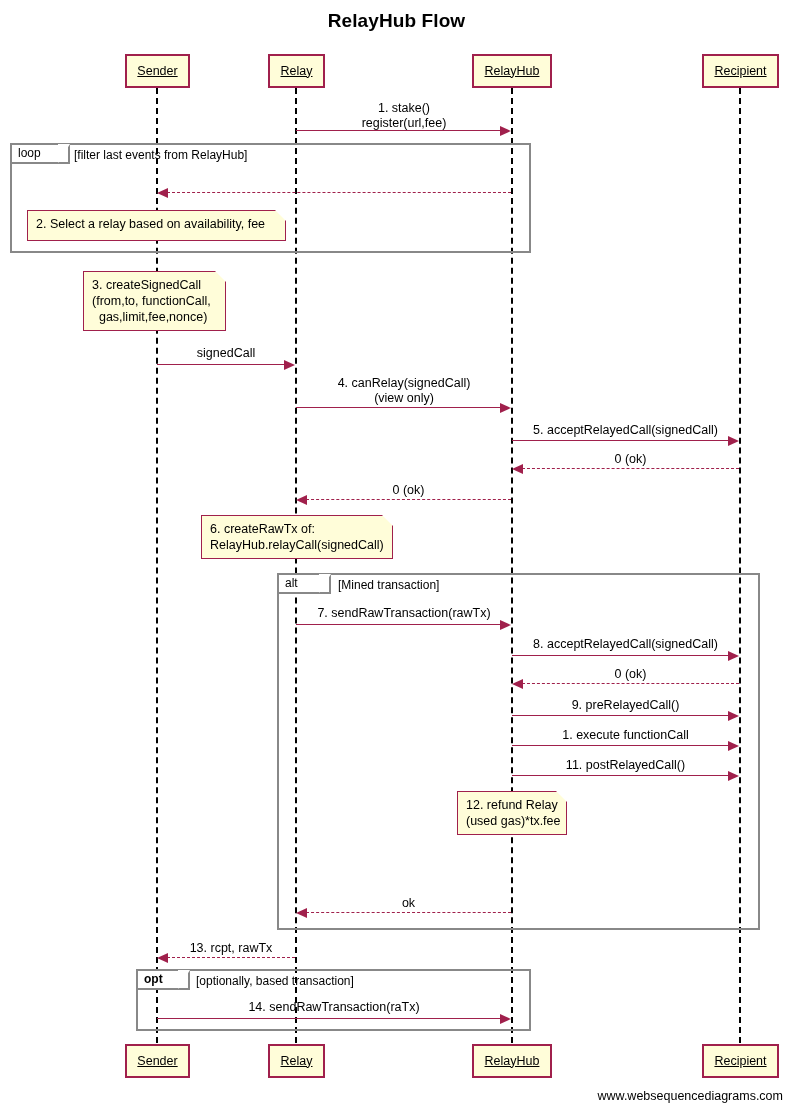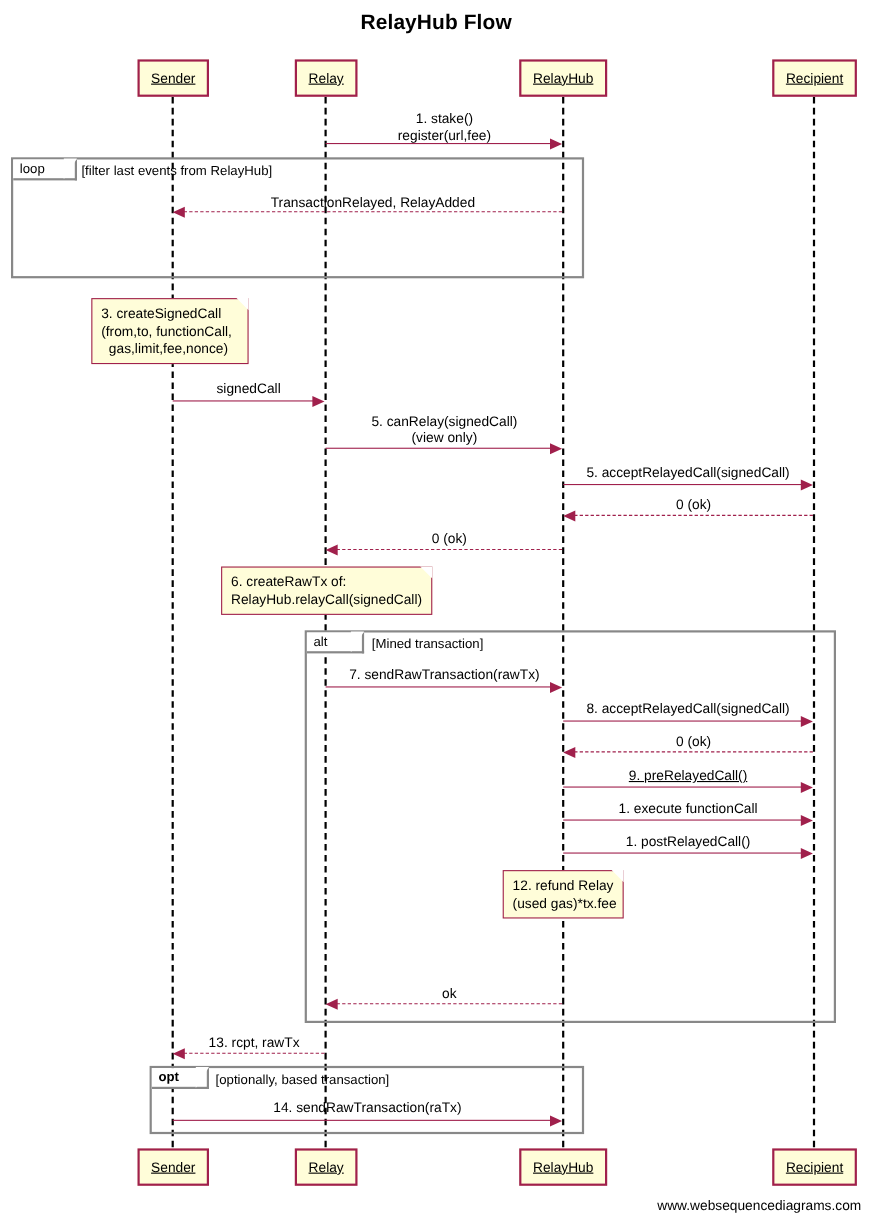--- a/index.html
+++ b/index.html
@@ -181,34 +181,34 @@
 
   <div class="msg-label" style="left:296px; top:101px; width:216px;">1. stake()
 register(url,fee)</div>
   <div class="msg-line" style="left:296px; top:130px; width:205px;"></div>
   <div class="arrow-head right" style="left:500px; top:125.5px;"></div>
 
   <div class="frame" style="left:10px; top:143px; width:521px; height:110px;"></div>
   <div class="frame-tab" style="left:12px; top:145px; width:58px;">loop</div>
   <div class="frame-cond" style="left:74px; top:149px;">[filter last events from RelayHub]</div>
 
-  <div class="msg-label" style="left:167px; top:177px; width:344px;">TransactionRelayed, RelayAdded</div>
   <div class="msg-line dashed" style="left:167px; top:192px; width:344px;"></div>
   <div class="arrow-head left" style="left:157px; top:187.5px;"></div>
 
+  <div class="note" style="left:27px; top:210px; width:259px; height:31px;">2. Select a relay based on availability, fee<span class="fold"></span></div>
 
   <div class="note" style="left:83px; top:271px; width:143px; height:60px; text-align:left;">3. createSignedCall
 (from,to, functionCall,
   gas,limit,fee,nonce)<span class="fold"></span></div>
 
   <div class="msg-label" style="left:157px; top:346px; width:138px;">signedCall</div>
   <div class="msg-line" style="left:157px; top:364px; width:128px;"></div>
   <div class="arrow-head right" style="left:284px; top:359.5px;"></div>
 
-  <div class="msg-label" style="left:296px; top:376px; width:216px;">5. canRelay(signedCall)
+  <div class="msg-label" style="left:296px; top:376px; width:216px;">4. canRelay(signedCall)
 (view only)</div>
   <div class="msg-line" style="left:296px; top:407px; width:205px;"></div>
   <div class="arrow-head right" style="left:500px; top:402.5px;"></div>
 
   <div class="msg-label" style="left:512px; top:423px; width:227px;">5. acceptRelayedCall(signedCall)</div>
   <div class="msg-line" style="left:512px; top:440px; width:217px;"></div>
   <div class="arrow-head right" style="left:728px; top:435.5px;"></div>
 
   <div class="msg-label" style="left:522px; top:452px; width:217px;">0 (ok)</div>
   <div class="msg-line dashed" style="left:522px; top:468px; width:217px;"></div>
@@ -230,29 +230,29 @@
   <div class="arrow-head right" style="left:500px; top:619.5px;"></div>
 
   <div class="msg-label" style="left:512px; top:637px; width:227px;">8. acceptRelayedCall(signedCall)</div>
   <div class="msg-line" style="left:512px; top:655px; width:217px;"></div>
   <div class="arrow-head right" style="left:728px; top:650.5px;"></div>
 
   <div class="msg-label" style="left:522px; top:667px; width:217px;">0 (ok)</div>
   <div class="msg-line dashed" style="left:522px; top:683px; width:217px;"></div>
   <div class="arrow-head left" style="left:512px; top:678.5px;"></div>
 
-  <div class="msg-label" style="left:512px; top:698px; width:227px;text-decoration:underline;">9. preRelayedCall()</div>
+  <div class="msg-label" style="left:512px; top:698px; width:227px;">9. preRelayedCall()</div>
   <div class="msg-line" style="left:512px; top:715px; width:217px;"></div>
   <div class="arrow-head right" style="left:728px; top:710.5px;"></div>
 
   <div class="msg-label" style="left:512px; top:728px; width:227px;">1. execute functionCall</div>
   <div class="msg-line" style="left:512px; top:745px; width:217px;"></div>
   <div class="arrow-head right" style="left:728px; top:740.5px;"></div>
 
-  <div class="msg-label" style="left:512px; top:758px; width:227px;">1. postRelayedCall()</div>
+  <div class="msg-label" style="left:512px; top:758px; width:227px;">11. postRelayedCall()</div>
   <div class="msg-line" style="left:512px; top:775px; width:217px;"></div>
   <div class="arrow-head right" style="left:728px; top:770.5px;"></div>
 
   <div class="note" style="left:457px; top:791px; width:110px; height:44px; text-align:left;">12. refund Relay
 (used gas)*tx.fee<span class="fold"></span></div>
 
 
   <div class="msg-label" style="left:306px; top:896px; width:205px;text-align:center;">ok</div>
   <div class="msg-line dashed" style="left:306px; top:912px; width:205px;"></div>
   <div class="arrow-head left" style="left:296px; top:907.5px;"></div>

